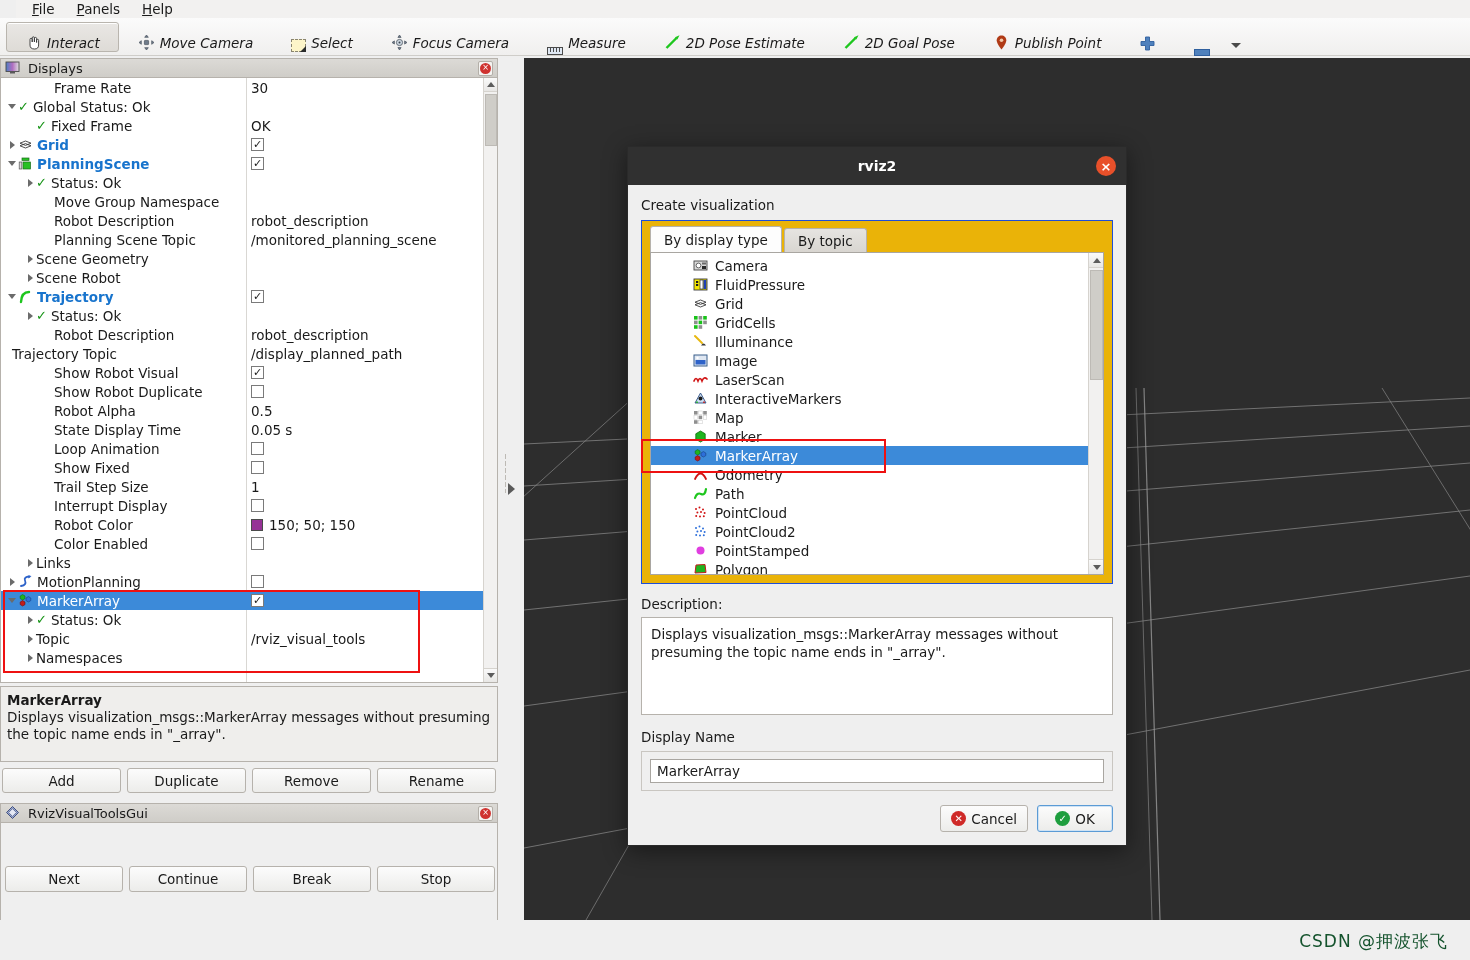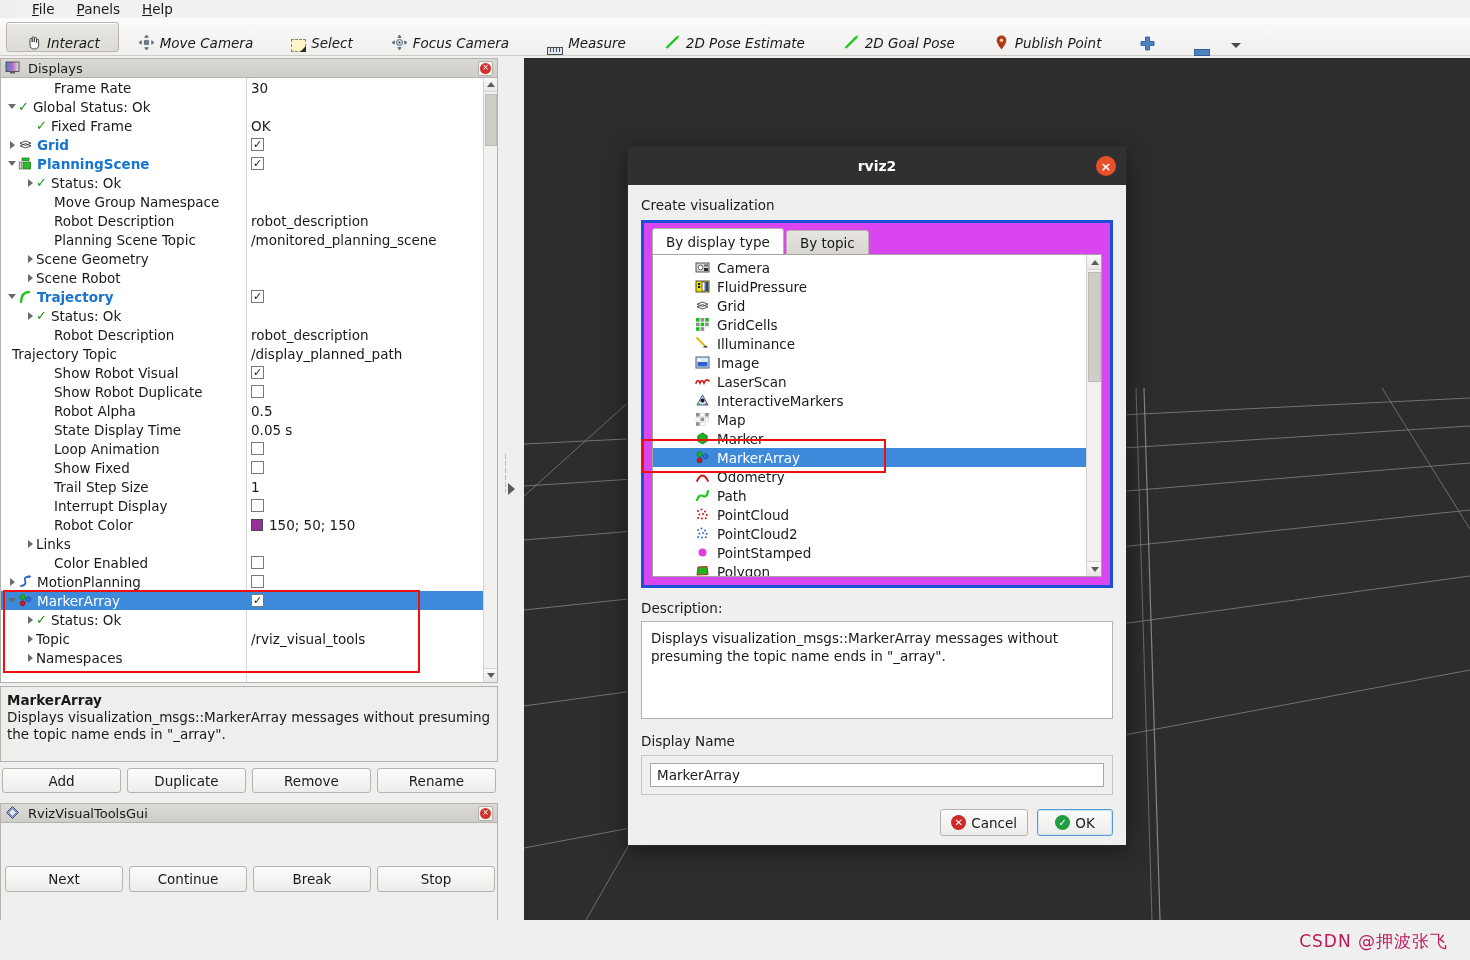--- a/index.html
+++ b/index.html
@@ -205,21 +205,21 @@
   }
   #viewport svg { display:block; }
 
   
   #statusbar {
     position:absolute; left:0; top:920px; width:1470px; height:40px;
     background:#efefef;
   }
   #watermark {
     position:absolute; right:22px; top:930px;
-    font-size: 17px; color:#be185d; letter-spacing:1px;
+    font-size: 17px; color:#14532d; letter-spacing:1px;
     font-family: "DejaVu Sans", sans-serif;
   }
 
   
   #dialog {
     position: absolute; left: 627px; top: 146px; width: 500px; height: 700px;
     background: #efefef; border: 1px solid #2a2a2a;
     box-shadow: 0 5px 22px rgba(0,0,0,.45);
   }
   #dialog-title {
@@ -228,21 +228,21 @@
     font-size: 14px; font-weight: bold;
   }
   #dialog-close {
     position:absolute; right:10px; top:9px; width:20px;height:20px;border-radius:50%;
     background:#e8502a; color:#fff; display:flex;align-items:center;justify-content:center;
     font-size:13px; line-height:1; font-weight:bold;
   }
   #dialog-body { padding: 12px 13px 10px 13px; }
   .dlg-caption { font-size: 13.5px; margin-bottom: 7px; }
 
-  .tabs-frame { border:3px solid #1d4ed8; background:#d946ef; padding: 6px 8px 8px 8px; }
+  .tabs-frame { border:1px solid #1d4ed8; background:#eab308; padding: 6px 8px 8px 8px; }
   .tabs-row { display:flex; align-items:flex-end; height:26px; position:relative; }
   .tab {
     height: 25px; padding: 0 13px; display:flex;align-items:center;
     border:1px solid #b6b2ac; border-bottom:none;
     background: linear-gradient(#e6e4e1,#d8d5d0);
     font-size:13.5px; border-radius: 3px 3px 0 0; margin-right:2px;
     color:#1a1a1a;
   }
   .tab.active {
     background:#fdfdfd; height:27px; font-weight: normal;
@@ -675,34 +675,34 @@
             <div class="namecell" style="padding-left: 42px;">
               <span class="expander"></span>
               <span>Robot Color</span>
             </div>
             <div class="valcell">
               <span class="swatch" style="background: rgb(150, 50, 150);"></span>
               <span>150; 50; 150</span>
             </div>
           </div>
           <div class="trow">
+            <div class="namecell" style="padding-left: 42px;">
+              <span class="expander"></span>
+              <span>Color Enabled</span>
+            </div>
+            <div class="valcell">
+              <span class="cb"></span>
+            </div>
+          </div>
+          <div class="trow">
             <div class="namecell" style="padding-left: 24px;">
               <span class="expander closed"></span>
               <span>Links</span>
             </div>
             <div class="valcell"></div>
-          </div>
-          <div class="trow">
-            <div class="namecell" style="padding-left: 42px;">
-              <span class="expander"></span>
-              <span>Color Enabled</span>
-            </div>
-            <div class="valcell">
-              <span class="cb"></span>
-            </div>
           </div>
           <div class="trow">
             <div class="namecell" style="padding-left: 6px;">
               <span class="expander closed"></span>
               <span class="mini"><svg width="15" height="15" viewBox="0 0 15 15">
                   <path d="M3 12 Q9 11 7 6.5 Q5.5 3 11.5 2.5" fill="none" stroke="#2e63c9" stroke-width="1.8" stroke-linecap="round"></path>
                   <path d="M13.5 2 L9.8 1.4 L10.6 4.6 Z" fill="#2e63c9"></path>
                 </svg></span>
               <span>MotionPlanning</span>
             </div>

